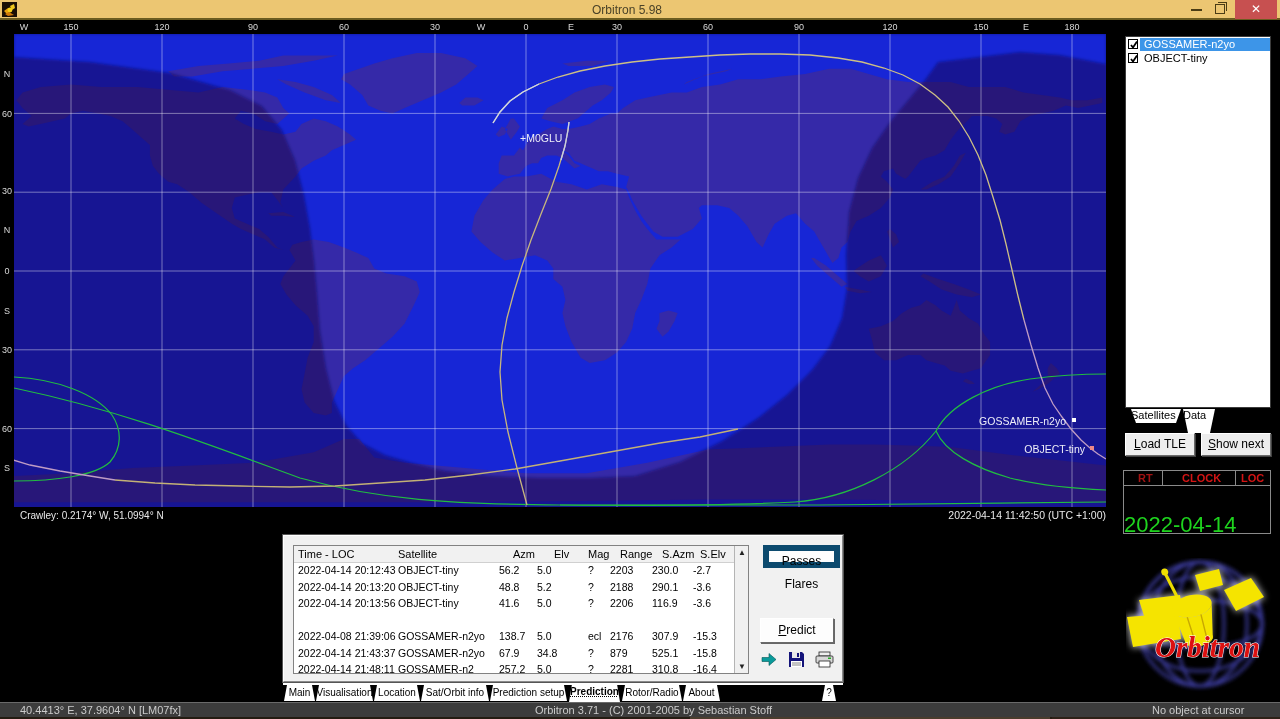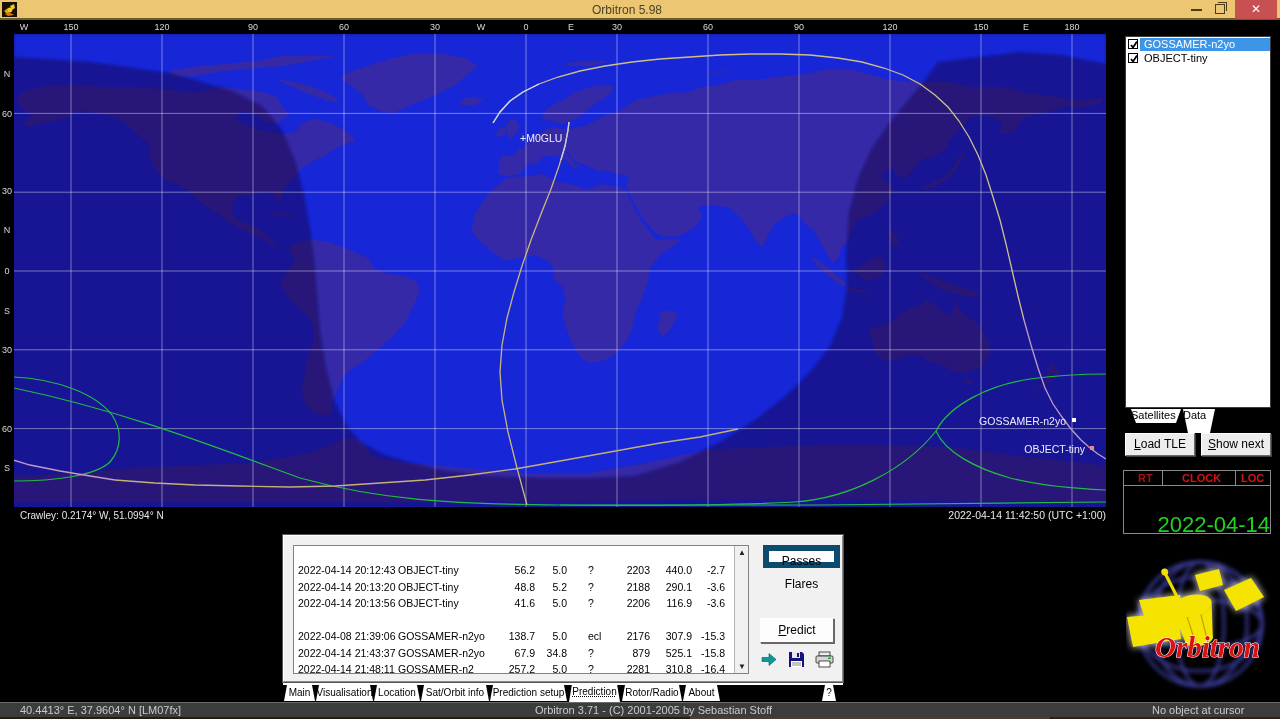--- a/index.html
+++ b/index.html
@@ -19,35 +19,35 @@
 box-shadow:0 0 0 2px #fff}
 .stab{position:absolute;background:#fff;color:#000;font-size:11px;line-height:13px;
 clip-path:polygon(0 0,100% 0,calc(100% - 5px) 100%,5px 100%)}
 .btn{position:absolute;background:#ededed;border:1px solid #6a6a6a;border-top-color:#fff;border-left-color:#fff;
 box-shadow:1px 1px 0 #404040;font-size:12px;color:#000;text-align:center}
 #clockbox{left:1123px;top:470px;width:148px;height:64px;background:#000;border:1px solid #8a8a8a}
 #clkhead{position:absolute;left:0;top:0;width:100%;height:15px;border-bottom:1px solid #8a8a8a;font-size:11px;font-weight:bold}
 #clkhead span{position:absolute;top:1px}
 .vsep{position:absolute;top:0;height:15px;width:1px;background:#8a8a8a}
 #timet{position:absolute;left:0;top:19px;width:100%;text-align:center;font-size:22px;color:#1ed41e;letter-spacing:0px}
-#datet{position:absolute;left:0;top:41px;width:100%;text-align:right;font-size:22px;color:#1ed41e}
+#datet{position:absolute;left:0;top:41px;width:100%;text-align:left;font-size:22px;color:#1ed41e}
 #panel{left:283px;top:535px;width:560px;height:147px;background:#f1f1f1;border:1px solid #8a8a8a;border-top-color:#fff;border-left-color:#fff;box-shadow:0 0 0 1px #555}
 #lview{position:absolute;left:9px;top:9px;width:456px;height:129px;background:#fff;border:1px solid #828282}
 #lhead{position:absolute;left:0;top:0;width:441px;height:17px;background:#f1f1f1;border-bottom:1px solid #d0d0d0;font-size:11px;color:#000}
 #lhead span{position:absolute;top:2px}
 .trow{position:absolute;left:0;width:441px;height:16px;font-size:10.5px;color:#000}
 .trow span{position:absolute;top:1px}
 .c1{left:4px}.c2{left:104px}
-.cn{width:30px;text-align:right}
+.cn{width:30px;}
 #vscroll{position:absolute;right:0;top:0;width:14px;height:127px;background:#f0f0f0;border-left:1px solid #b4b4b4}
 .sarr{position:absolute;left:0;width:14px;height:13px;font-size:8px;text-align:center;line-height:13px;color:#222}
 #tabline{left:283px;top:683px;width:560px;height:2px;background:#fff}
 .tab{position:absolute;top:685px;height:16px;background:#fff;color:#000;text-align:center;
 line-height:15px;font-size:10px;clip-path:polygon(3px 0,calc(100% - 3px) 0,100% 100%,0 100%)}
-.tab-act{top:684px;height:18px;font-weight:normal;text-decoration:underline dotted 1px}
+.tab-act{top:684px;height:18px;font-weight:bold;text-decoration:underline dotted 1px}
 #statusbar{left:0;top:702px;width:1280px;height:15px;background:#3c3c3c;border-top:1px solid #6a6a6a;
 font-size:11px;color:#cbcbcb}
 #statusbar span{position:absolute;top:1px}
 #bstrip{left:0;top:717px;width:1280px;height:2px;background:#241c12}
 </style></head><body>
 <div class="abs" id="titlebar"></div>
 <div class="abs" id="title">Orbitron 5.98</div>
 <div class="abs" id="appicon"><svg width="15" height="15">
       <polygon points="2,9 6,6 9,9 5,12" fill="#e8a00a"></polygon>
       <polygon points="8,4 12,2 13,6 10,8" fill="#f0c820"></polygon>
@@ -197,29 +197,39 @@
 <path d="M44,42 A20,11 0 0 0 84,42 L78,76 A14,7 0 0 1 50,76Z" fill="#f5e400"></path>
 <ellipse cx="64" cy="42" rx="20" ry="11" fill="#f5e400"></ellipse>
 <ellipse cx="64" cy="76" rx="14" ry="7" fill="#f5e400"></ellipse>
 <path d="M57,52 l3,29 M71,52 l1,29" stroke="#c8a800" stroke-width="1.4" fill="none"></path>
 </g>
     </g>
 <text x="29" y="99" font-family="Liberation Serif, serif" font-style="italic" font-weight="bold" font-size="29" fill="#dd1111" stroke="#ffffff" stroke-width="1" paint-order="stroke">Orbitron</text>
 </svg>
 <div class="abs" id="panel">
 <div id="lview">
+<div id="lhead">
+        <span style="left:4px">Time - LOC</span>
+        <span style="left:104px">Satellite</span>
+<span style="left:219px">Azm</span>
+        <span style="left:260px">Elv</span>
+        <span style="left:294px">Mag</span>
+<span style="left:326px">Range</span>
+        <span style="left:368px">S.Azm</span>
+        <span style="left:406px">S.Elv</span>
+      </div>
 <div style="position:absolute;left:0;top:17px;width:441px;height:110px;overflow:hidden">
 <div class="trow" style="top:0.0px">
           <span class="c1">2022-04-14 20:12:43</span>
           <span class="c2">OBJECT-tiny</span>
           <span class="cn" style="left:205px;width:36px">56.2</span>
           <span class="cn" style="left:243px;width:30px">5.0</span>
           <span class="cn" style="left:294px;width:20px;text-align:left">?</span>
           <span class="cn" style="left:316px;width:40px">2203</span>
-          <span class="cn" style="left:358px;width:40px">440.0</span>
+          <span class="cn" style="left:358px;width:40px">230.0</span>
           <span class="cn" style="left:399px;width:32px">-2.7</span>
         </div>
         <div class="trow" style="top:16.5px">
           <span class="c1">2022-04-14 20:13:20</span>
           <span class="c2">OBJECT-tiny</span>
           <span class="cn" style="left:205px;width:36px">48.8</span>
           <span class="cn" style="left:243px;width:30px">5.2</span>
           <span class="cn" style="left:294px;width:20px;text-align:left">?</span>
           <span class="cn" style="left:316px;width:40px">2188</span>
           <span class="cn" style="left:358px;width:40px">290.1</span>

